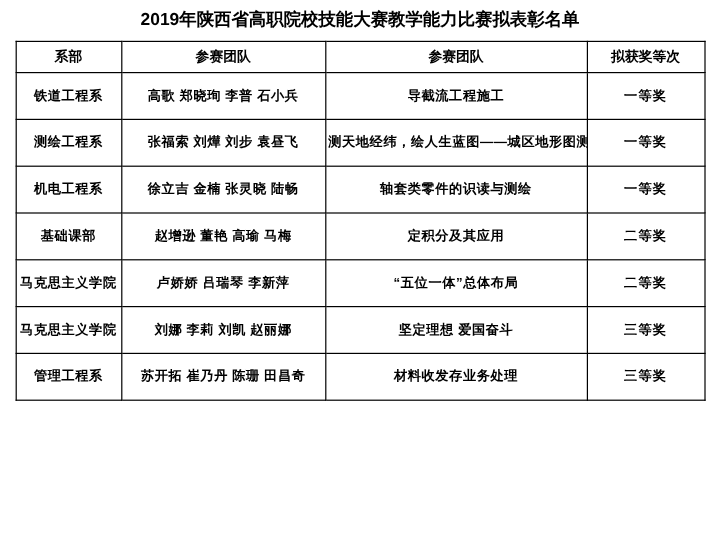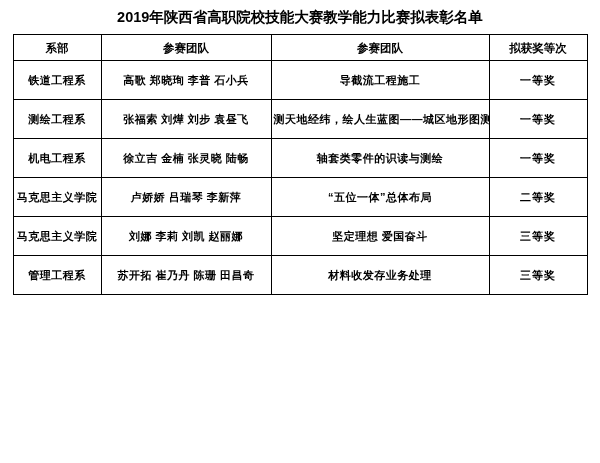--- a/index.html
+++ b/index.html
@@ -100,20 +100,26 @@
         <td class="cell-work">测天地经纬，绘人生蓝图——城区地形图测绘</td>
         <td class="cell-level">一等奖</td>
       </tr>
       <tr>
         <td class="cell-dept">机电工程系</td>
         <td class="cell-team">徐立吉  金楠  张灵晓  陆畅</td>
         <td class="cell-work">轴套类零件的识读与测绘</td>
         <td class="cell-level">一等奖</td>
       </tr>
       <tr>
+        <td class="cell-dept">基础课部</td>
+        <td class="cell-team">赵增逊  董艳  高瑜  马梅</td>
+        <td class="cell-work">定积分及其应用</td>
+        <td class="cell-level">二等奖</td>
+      </tr>
+      <tr>
         <td class="cell-dept">马克思主义学院</td>
         <td class="cell-team">卢娇娇  吕瑞琴  李新萍</td>
         <td class="cell-work">“五位一体”总体布局</td>
         <td class="cell-level">二等奖</td>
       </tr>
       <tr>
         <td class="cell-dept">马克思主义学院</td>
         <td class="cell-team">刘娜  李莉  刘凯  赵丽娜</td>
         <td class="cell-work">坚定理想  爱国奋斗</td>
         <td class="cell-level">三等奖</td>

